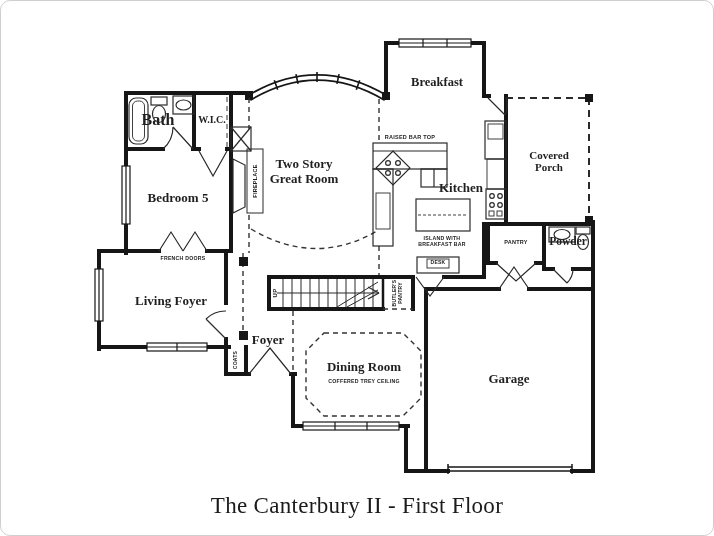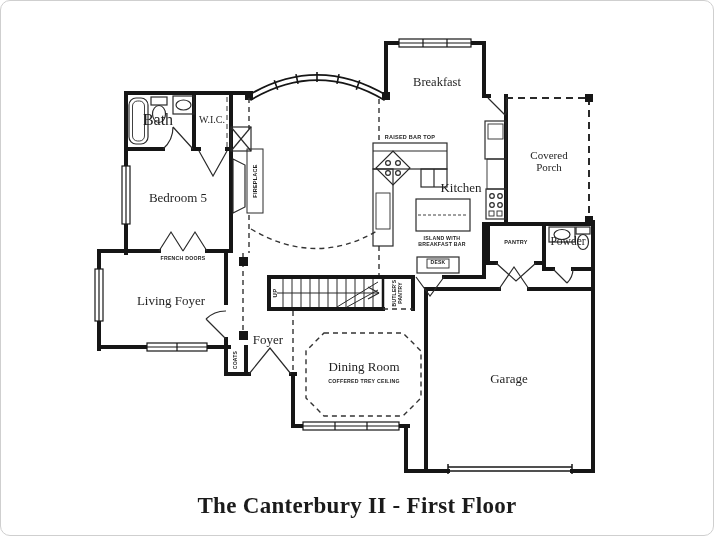--- a/index.html
+++ b/index.html
@@ -6,30 +6,30 @@
   .frame{
     position:relative;width:712px;height:534px;margin:0 auto;
     background:#ffffff;border:1px solid #cfcfcf;border-radius:10px;
     overflow:hidden;font-family:"Liberation Serif","DejaVu Serif",serif;
   }
   svg{position:absolute;left:0;top:0;}
   .lbl{
     position:absolute;transform:translate(-50%,-50%);
     white-space:pre-line;text-align:center;color:#1f1f1f;
     font-family:"Liberation Serif","DejaVu Serif",serif;
-    font-weight:400;font-size:13px;line-height:1.12;pointer-events:none;
+    font-weight:700;font-size:13px;line-height:1.12;pointer-events:none;
   }
   .tiny{
     font-family:"Liberation Sans","DejaVu Sans",sans-serif;
     font-weight:600;font-size:5.5px;letter-spacing:.25px;color:#222;
     line-height:1.15;
   }
   .vert{transform:translate(-50%,-50%) rotate(-90deg);}
   .title{
-    font-size:23px;font-weight:700;color:#1b1b1b;letter-spacing:.3px;
+    font-size:23px;font-weight:400;color:#1b1b1b;letter-spacing:.3px;
     font-family:"Liberation Serif","DejaVu Serif",serif;white-space:nowrap;
   }
 </style>
 </head>
 <body>
 
 <div class="frame">
 
   <svg width="712" height="534" viewBox="0 0 712 534">
 
@@ -230,20 +230,22 @@
       <path d="M415,276 L429,295 L443,276"></path>
       <path d="M495,262 L515,280 L535,262"></path>
     </g>
   </svg>
 
   <div class="lbl" style="left:157px;top:119px;font-size:16px">Bath</div>
   <div class="lbl" style="left:211px;top:119px;font-size:10px">W.I.C.</div>
   <div class="lbl" style="left:177px;top:197px">Bedroom 5</div>
   <div class="lbl" style="left:170px;top:300px">Living Foyer</div>
   <div class="lbl" style="left:267px;top:339px">Foyer</div>
+  <div class="lbl" style="left:303px;top:171px">Two Story
+Great Room</div>
   <div class="lbl" style="left:436px;top:81px;font-size:12.5px">Breakfast</div>
   <div class="lbl" style="left:460px;top:187px">Kitchen</div>
   <div class="lbl" style="left:548px;top:160px;font-size:11px">Covered
 Porch</div>
   <div class="lbl" style="left:567px;top:240px;font-size:11.5px">Powder</div>
   <div class="lbl" style="left:363px;top:366px">Dining Room</div>
   <div class="lbl" style="left:508px;top:378px">Garage</div>
 
   <div class="lbl tiny" style="left:182px;top:258px;font-size:5.2px">FRENCH DOORS</div>
   <div class="lbl tiny vert" style="left:254px;top:180px">FIREPLACE</div>

